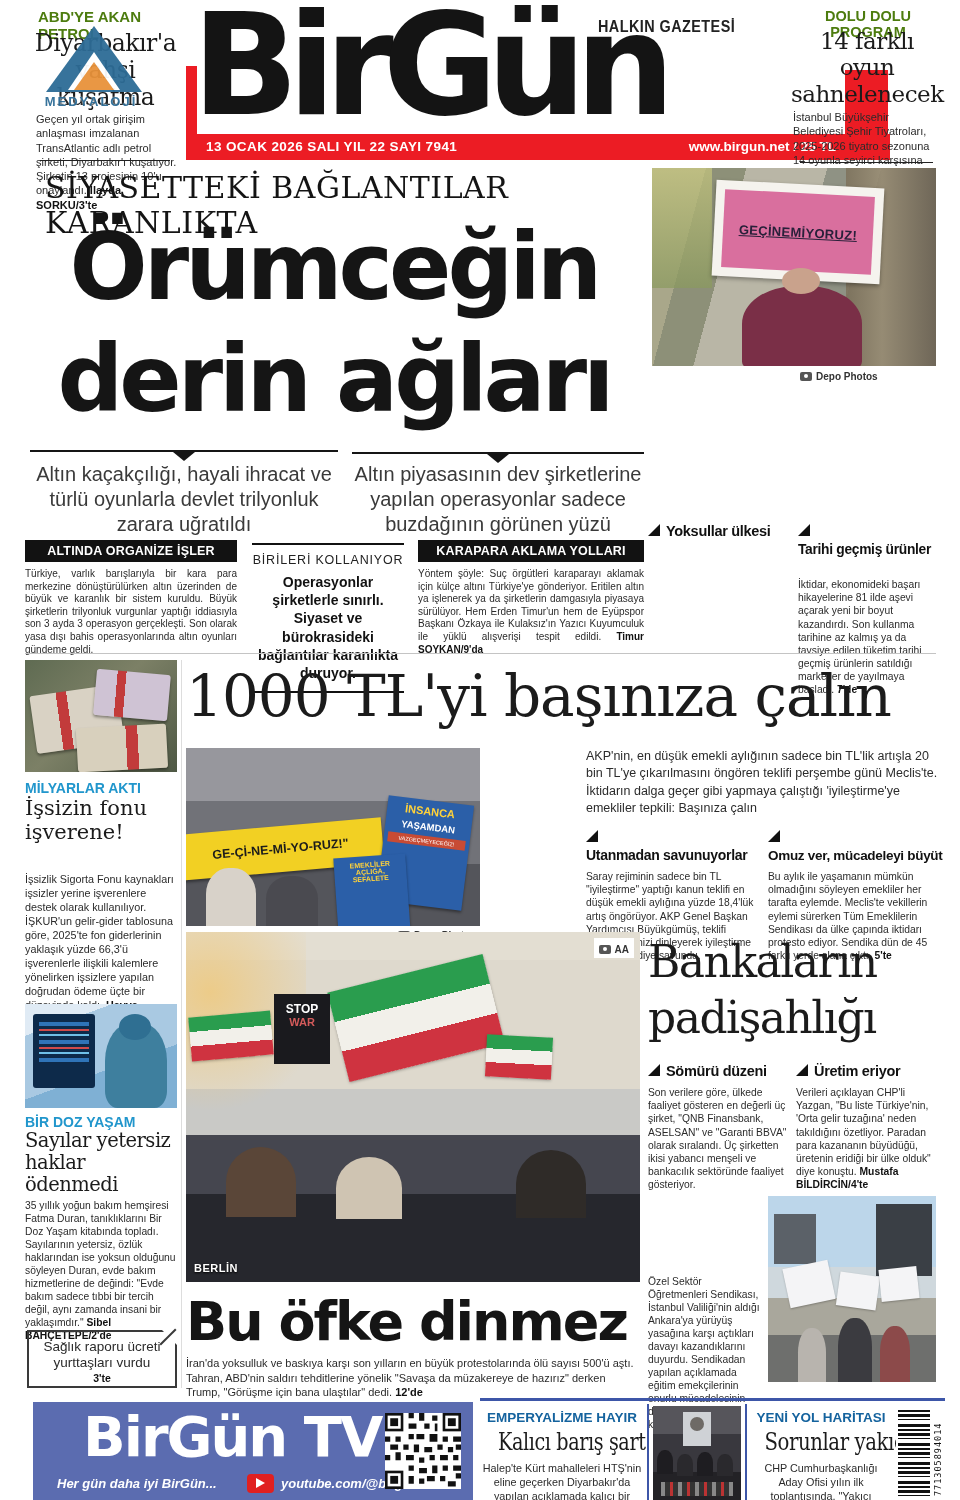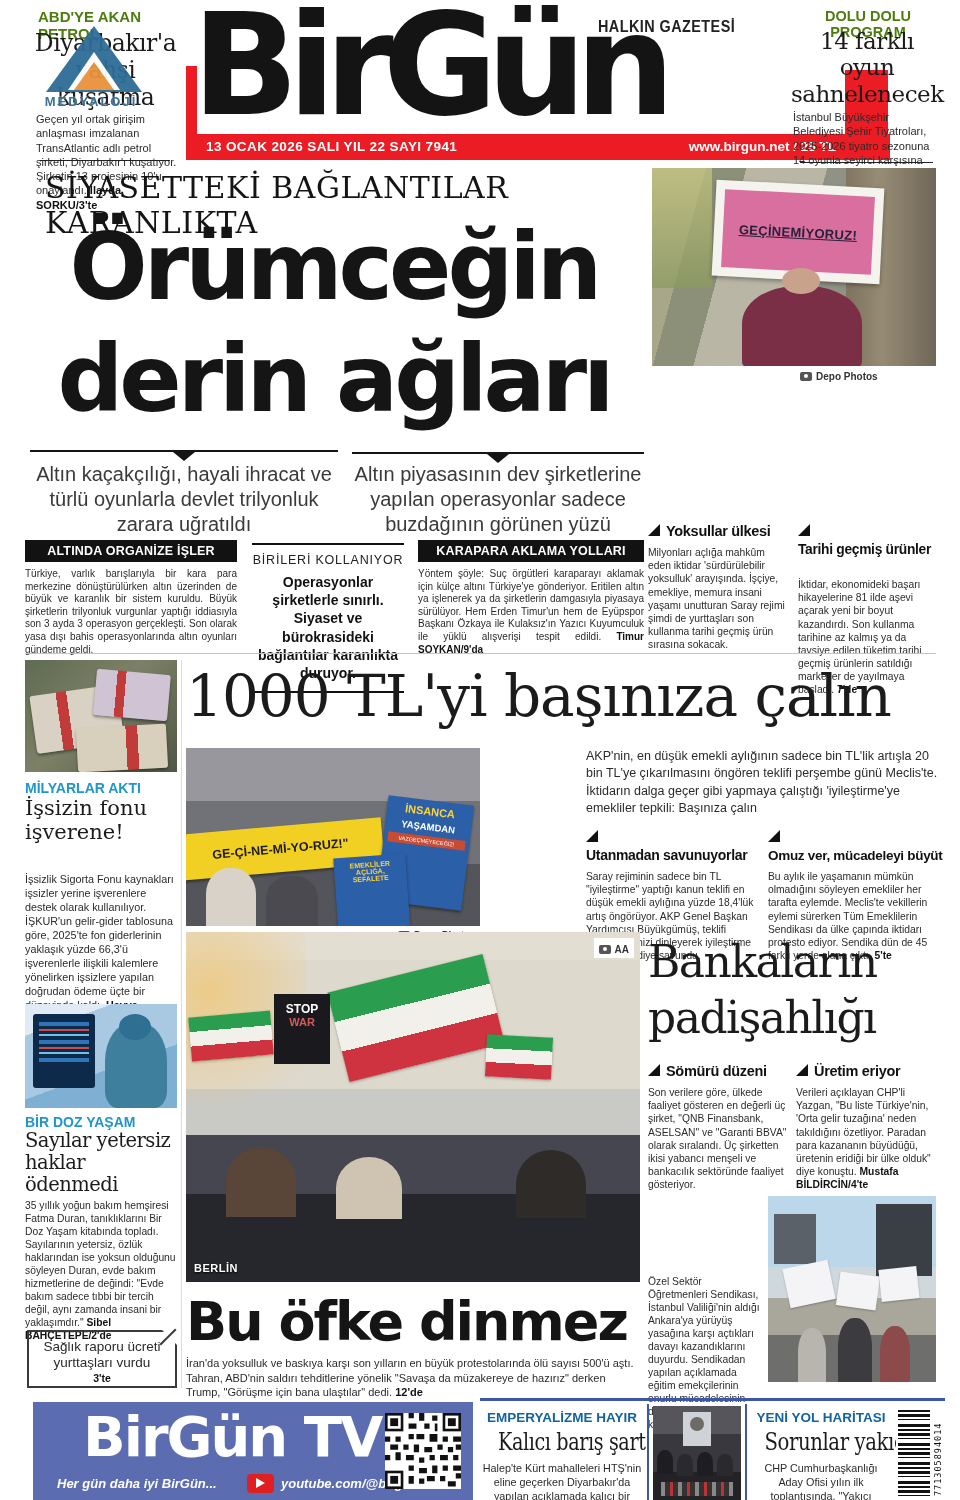--- a/index.html
+++ b/index.html
@@ -139,21 +139,20 @@
     <div class="center" style="font-size:12.5px;letter-spacing:.8px;color:#222;">BİRİLERİ KOLLANIYOR</div>
     <div class="center" style="margin-top:6px;font-weight:800;font-size:14px;line-height:1.3;color:#111;">Operasyonlar şirketlerle sınırlı. Siyaset ve bürokrasideki bağlantılar karanlıkta duruyor.</div>
   </div>
   <div class="abs" style="left:418px;top:540px;width:226px;">
     <div class="blkhdr">KARAPARA AKLAMA YOLLARI</div>
     <div class="body-txt just" style="margin-top:6px;font-size:10px;line-height:1.26;"><span>Yöntem şöyle: Suç örgütleri karaparayı aklamak için külçe altını Türkiye'ye gönderiyor. Eritilen altın ya işlenerek ya da şirketlerin damgasıyla piyasaya sürülüyor. Hem Erden Timur'un hem de Eyüpspor Başkanı Özkaya ile Kulaksız'ın Yazıcı Kuyumculuk ile yüklü alışverişi tespit edildi. </span><span class="sig">Timur SOYKAN/9'da</span></div>
   </div>
 
   <div class="abs" style="left:648px;top:522px;width:142px;">
     <div><span class="tri"></span><span class="subttl">Yoksullar ülkesi</span></div>
-    <div class="body-txt" style="margin-top:6px;font-size:10.3px;line-height:1.28;">Milyonları açlığa mahkûm eden iktidar 'sürdürülebilir yoksulluk' arayışında. İşçiye, emekliye, memura insani yaşamı unutturan Saray rejimi şimdi de yurttaşları son kullanma tarihi geçmiş ürün sırasına sokacak.</div>
   </div>
   <div class="abs" style="left:798px;top:522px;width:142px;">
     <div><span class="tri"></span><span class="subttl" style="font-size:13.8px;">Tarihi geçmiş ürünler</span></div>
     <div class="body-txt" style="font-size:10.3px;line-height:1.28;"><span>İktidar, ekonomideki başarı hikayelerine 81 ilde aşevi açarak yeni bir boyut kazandırdı. Son kullanma tarihine az kalmış ya da tavsiye edilen tüketim tarihi geçmiş ürünlerin satıldığı marketler de yayılmaya başladı. </span><span class="sig">7'de</span></div>
   </div>
 
   <div class="abs grayrule" style="left:25px;top:653px;width:911px;"></div>
   <div class="abs" style="left:181px;top:660px;width:1px;height:728px;background:#ddd;"></div>
 
   <div class="abs photo money-photo" style="left:25px;top:660px;width:152px;height:112px;">

